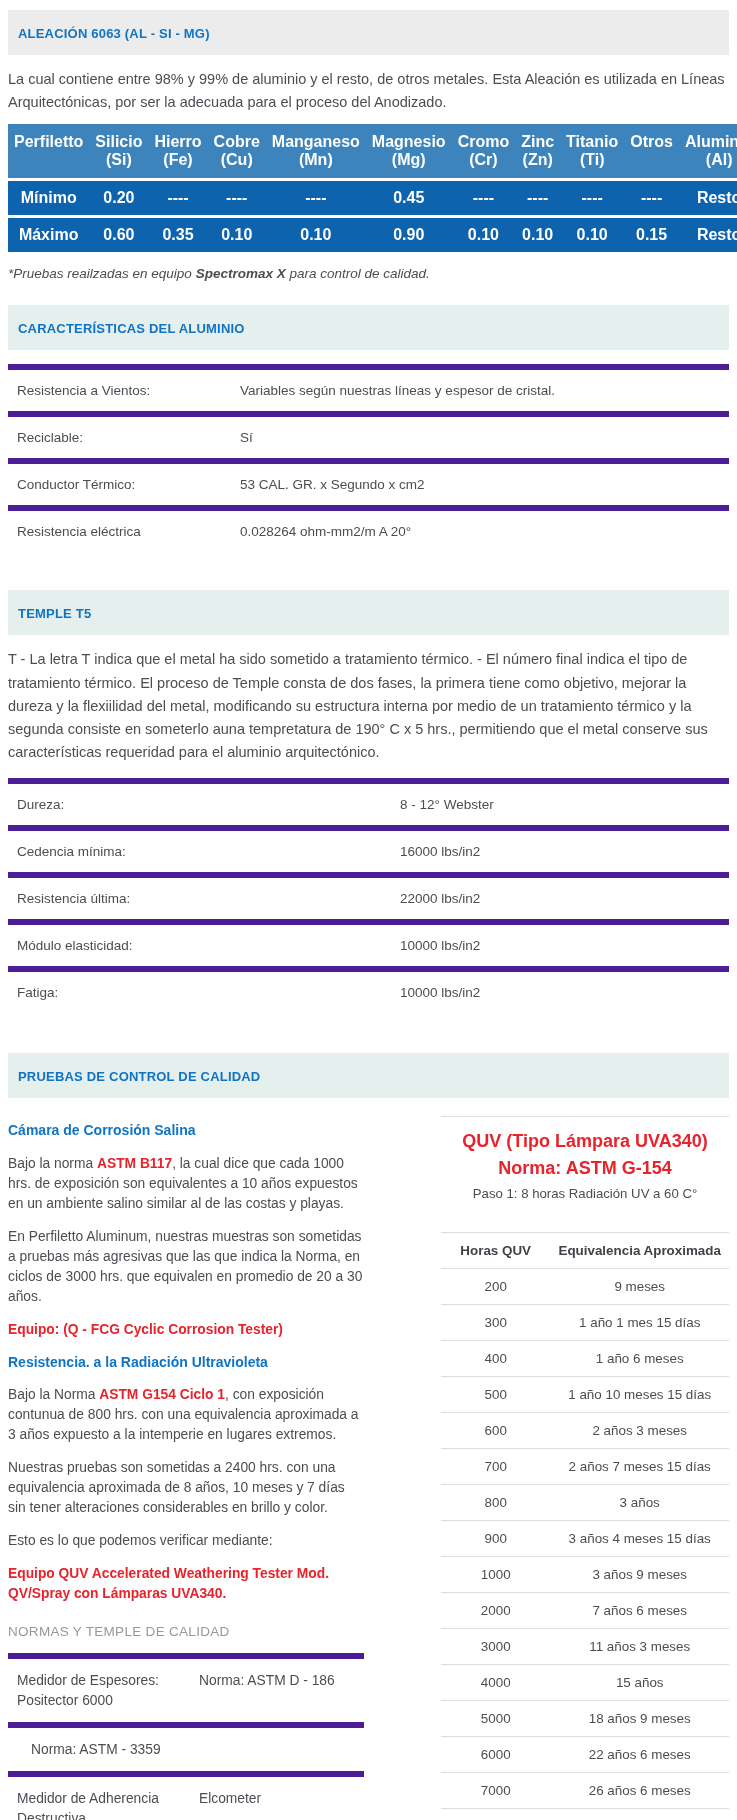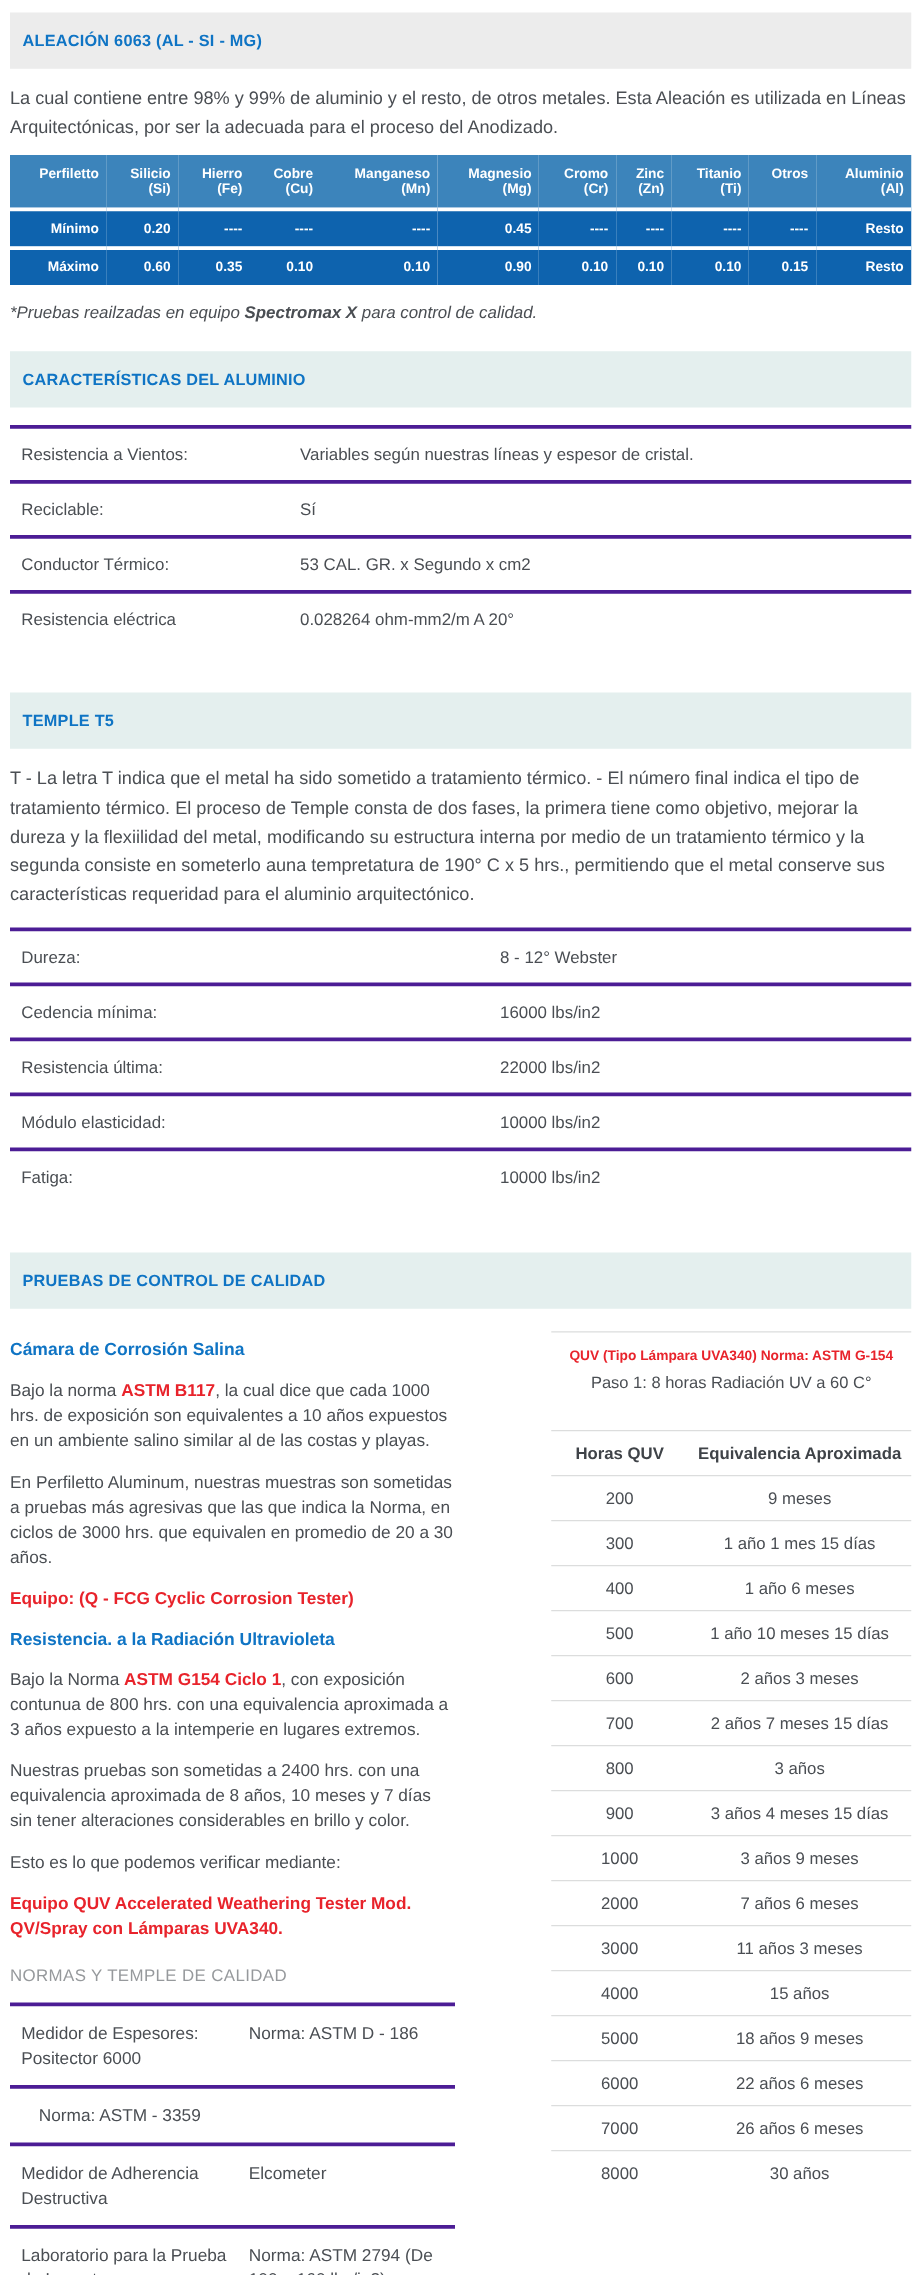--- a/index.html
+++ b/index.html
@@ -17,33 +17,33 @@
   .bar.teal{background:#e4efee;}
   .bar .bar-title{
     color:#0f74c4;font-weight:bold;font-size:13px;letter-spacing:.2px;
   }
 
   .body-text{font-size:14.5px;line-height:1.6;margin:13px 0 2px;}
 
   
   table.comp{width:100%;border-collapse:separate;border-spacing:0;margin-top:10px;}
   table.comp th,table.comp td{
-    color:#fff;font-weight:bold;font-size:11px;text-align:right;
+    color:#fff;font-weight:bold;font-size:16px;text-align:center;
     padding:7px 6px;vertical-align:top;
   }
   table.comp thead th{background:#3c84bb;padding-top:9px;padding-bottom:9px;}
   table.comp tbody td{background:#0e63ae;border-top:3px solid #fff;padding-top:8px;padding-bottom:8px;}
   .th-s{font-weight:bold;}
 
   .note{font-size:13.5px;font-style:italic;margin:14px 0 24px;color:#4a4e53;}
   .note b{font-style:italic;}
 
   
   .spec{margin-top:14px;}
-  .spec-row{display:flex;border-top:3px solid #4c1d95;padding:13px 0 13px 9px;font-size:13.5px;justify-content:center;}
+  .spec-row{display:flex;border-top:6px solid #4c1d95;padding:13px 0 13px 9px;font-size:13.5px;justify-content:center;}
   .spec-row .lbl{flex:0 0 auto;}
   .spec.char .lbl{width:223px;}
   .spec.temple .lbl{width:383px;}
   .spec-row .val{flex:1;}
   .spec.char{margin-bottom:38px;}
   .spec.temple{margin-bottom:40px;}
 
   
   .quality{display:flex;margin-top:18px;}
   .q-left{width:356px;font-size:13.8px;line-height:1.45;}
@@ -53,21 +53,21 @@
   .red{color:#e8232b;}
   .red-line{color:#e8232b;font-weight:bold;margin:0 0 12px;}
   .subhead{color:#96999c;font-size:13.5px;letter-spacing:.3px;margin:18px 0 12px;}
 
   .normas .spec-row{padding:12px 0 12px 9px;font-size:13.8px;line-height:1.4;}
   .normas .lbl{width:168px;}
   .normas .val{flex:1;padding-left:14px;}
 
   
   .quv-head{border-top:1px solid #dcdddd;padding:11px 0 12px;text-align:center;line-height:1.5;}
-  .quv-title{color:#e8232b;font-weight:bold;font-size:11px;margin-bottom:2px;}
+  .quv-title{color:#e8232b;font-weight:bold;font-size:18px;margin-bottom:2px;}
   .quv-paso{font-size:13.2px;}
   .quv-cols{display:flex;border-top:1px solid #dcdddd;padding:10px 0;font-weight:bold;color:#3f4348;margin-top:16px;}
   .quv-row{display:flex;border-top:1px solid #dcdddd;padding:10px 0;}
   .quv-c1{flex:0 0 38%;text-align:center;}
   .quv-c2{flex:0 0 62%;text-align:center;}
   .sect{margin:0;}
 </style>
 </head>
 <body>
 

